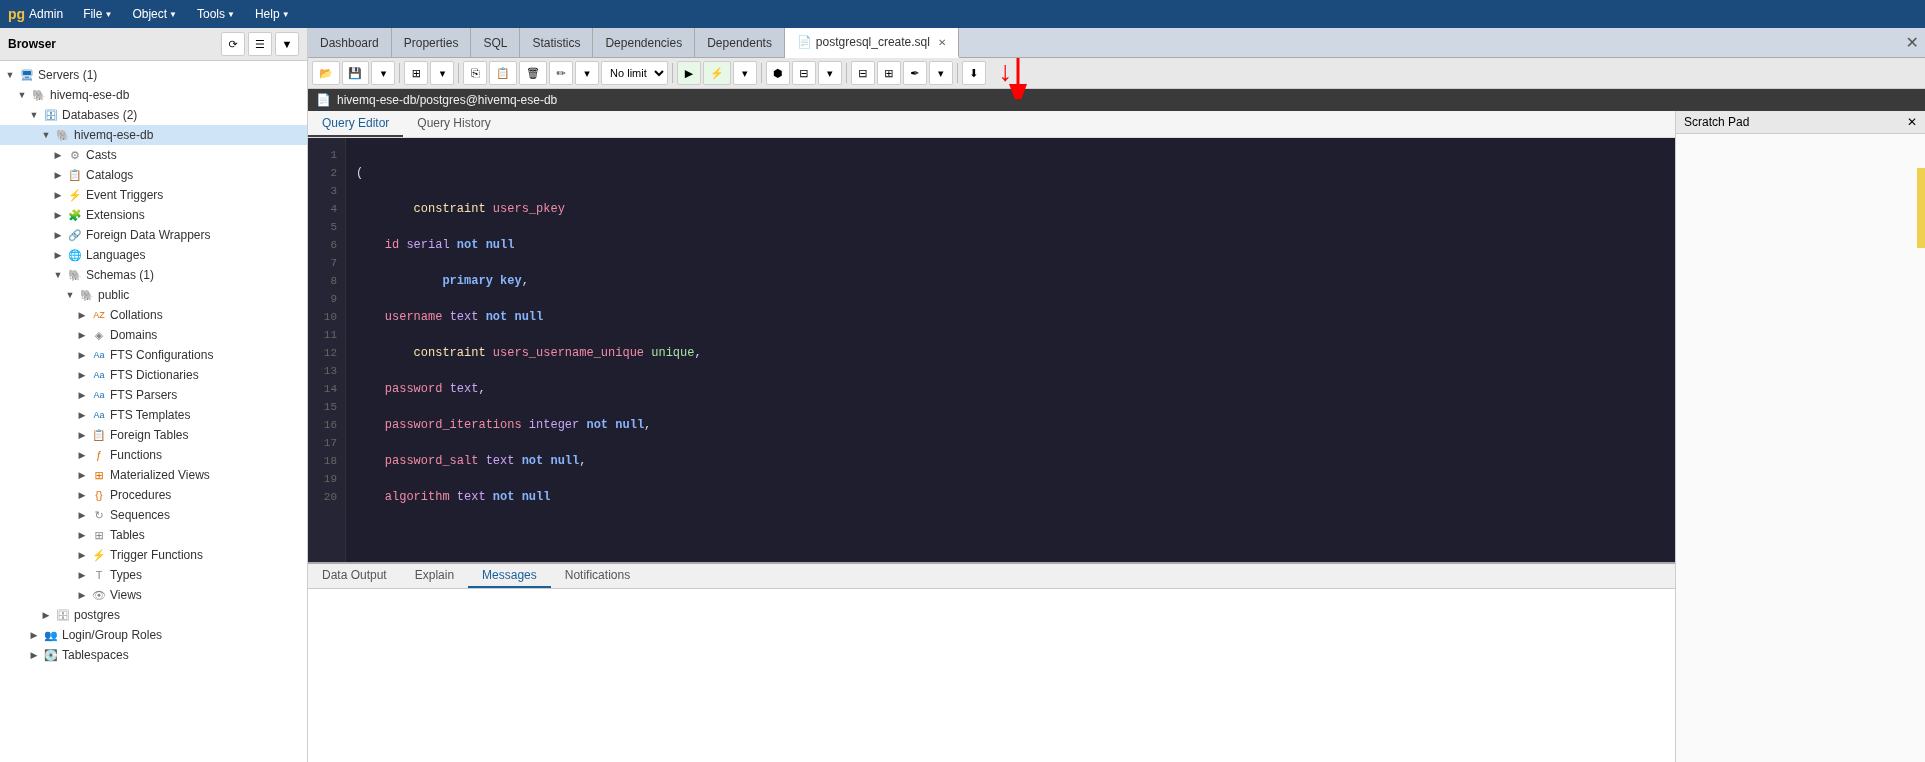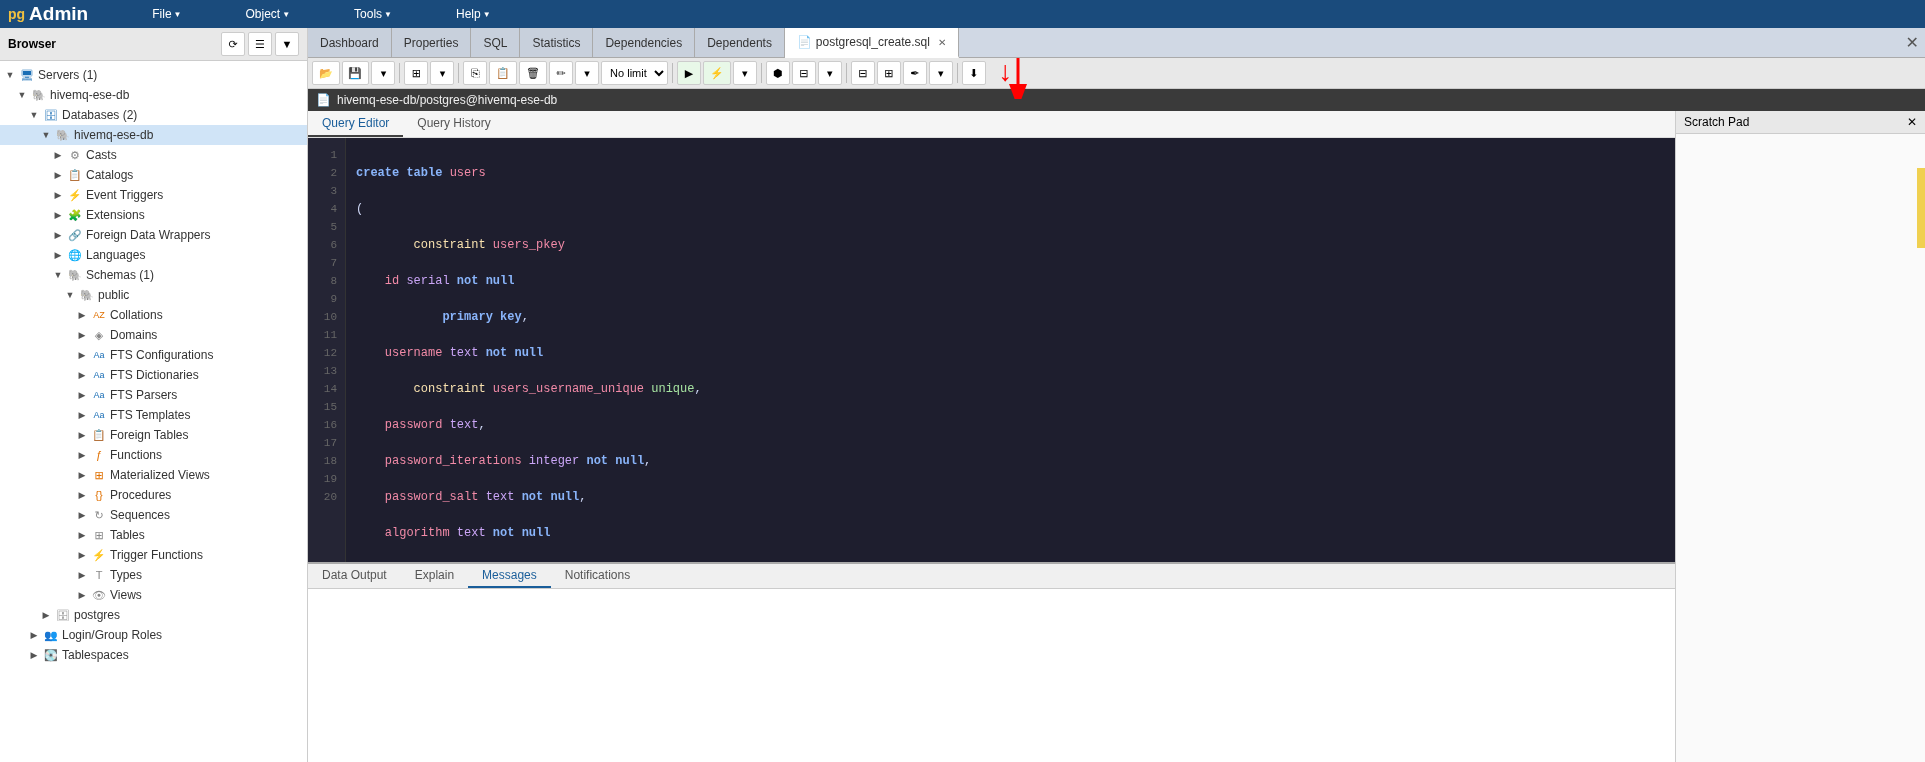--- a/index.html
+++ b/index.html
@@ -25,21 +25,20 @@
       gap: 4px;
     }
     .top-bar .menu-item {
       color: white;
       padding: 2px 8px;
       cursor: pointer;
       font-size: 12px;
       display: flex;
       align-items: center;
       gap: 2px;
-      margin-left: 44px;
     }
 
     
     .main-layout {
       display: flex;
       height: calc(100vh - 28px);
     }
 
     
     .sidebar {
@@ -323,21 +322,21 @@
       overflow: hidden;
       min-height: 0;
     }
   </style>
 </head>
 <body>
 
 <div class="top-bar">
   <div class="logo">
     <span style="color:#f0c040; font-weight:bold; font-size:14px;">pg</span>
-      <span style="color:white; font-weight:bold; font-size:19px;">Admin</span>
+      <span style="color:white; font-weight:normal; font-size:12px;">Admin</span>
   </div>
   <div class="menu-item">File <span style="font-size:8px;">▼</span></div>
   <div class="menu-item">Object <span style="font-size:8px;">▼</span></div>
   <div class="menu-item">Tools <span style="font-size:8px;">▼</span></div>
   <div class="menu-item">Help <span style="font-size:8px;">▼</span></div>
 </div>
 
 <div class="main-layout">
 
   <div class="sidebar">
@@ -641,21 +640,20 @@
               <div class="line-number">13</div>
               <div class="line-number">14</div>
               <div class="line-number">15</div>
               <div class="line-number">16</div>
               <div class="line-number">17</div>
               <div class="line-number">18</div>
               <div class="line-number">19</div>
               <div class="line-number">20</div>
             </div>
             <div class="code-content">
-<div class="code-line"><span class="kw">create</span> <span class="kw">table</span> <span class="id">users</span></div>
 <div class="code-line"><span class="punc">(</span></div>
 <div class="code-line">        <span class="constraint-kw">constraint</span> <span class="id">users_pkey</span></div>
 <div class="code-line">    <span class="id">id</span> <span class="kw2">serial</span> <span class="kw">not</span> <span class="kw">null</span></div>
 <div class="code-line">            <span class="kw">primary key</span><span class="punc">,</span></div>
 <div class="code-line">    <span class="id">username</span> <span class="kw2">text</span> <span class="kw">not</span> <span class="kw">null</span></div>
 <div class="code-line">        <span class="constraint-kw">constraint</span> <span class="id">users_username_unique</span> <span class="kw3">unique</span><span class="punc">,</span></div>
 <div class="code-line">    <span class="id">password</span> <span class="kw2">text</span><span class="punc">,</span></div>
 <div class="code-line">    <span class="id">password_iterations</span> <span class="kw2">integer</span> <span class="kw">not</span> <span class="kw">null</span><span class="punc">,</span></div>
 <div class="code-line">    <span class="id">password_salt</span> <span class="kw2">text</span> <span class="kw">not</span> <span class="kw">null</span><span class="punc">,</span></div>
 <div class="code-line">    <span class="id">algorithm</span> <span class="kw2">text</span> <span class="kw">not</span> <span class="kw">null</span></div>

